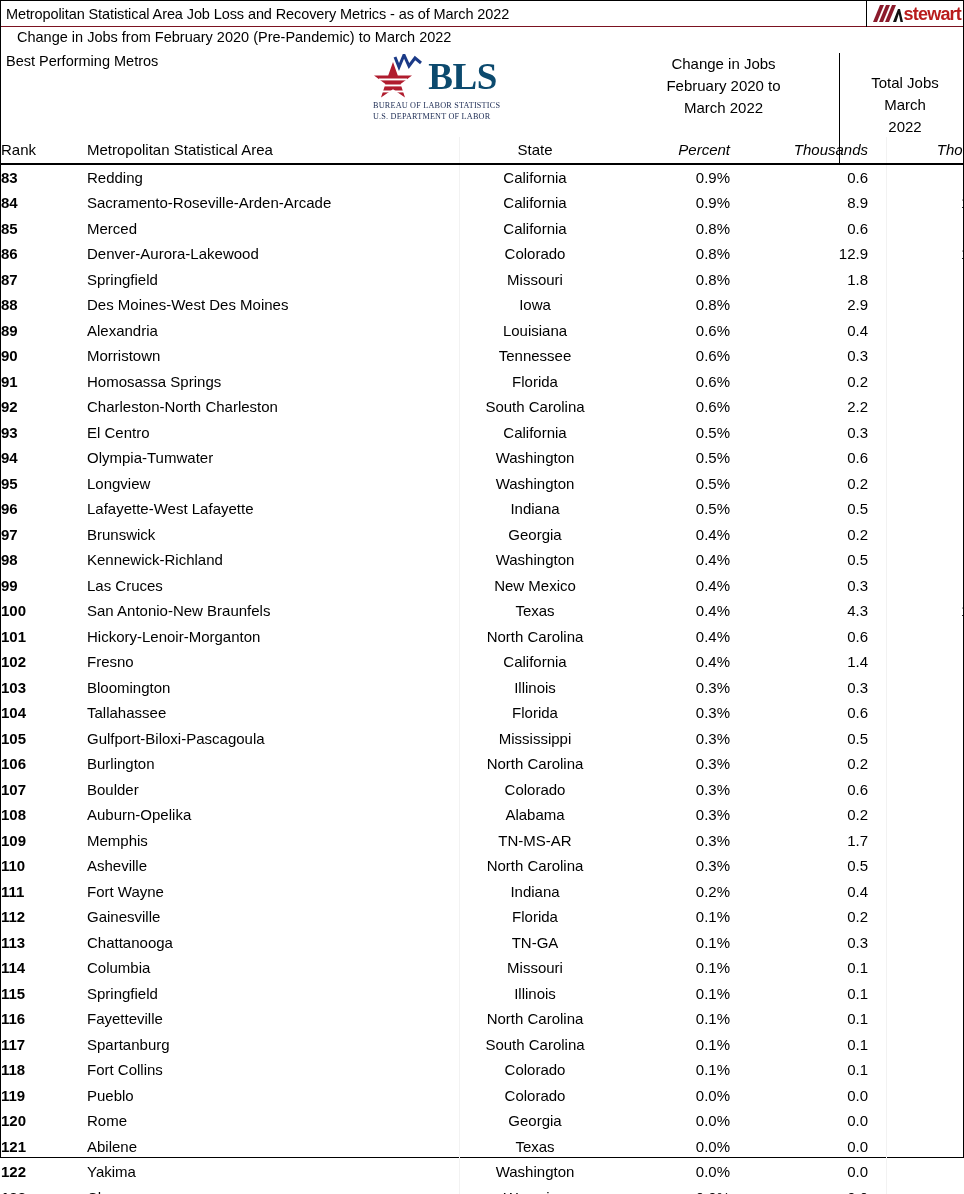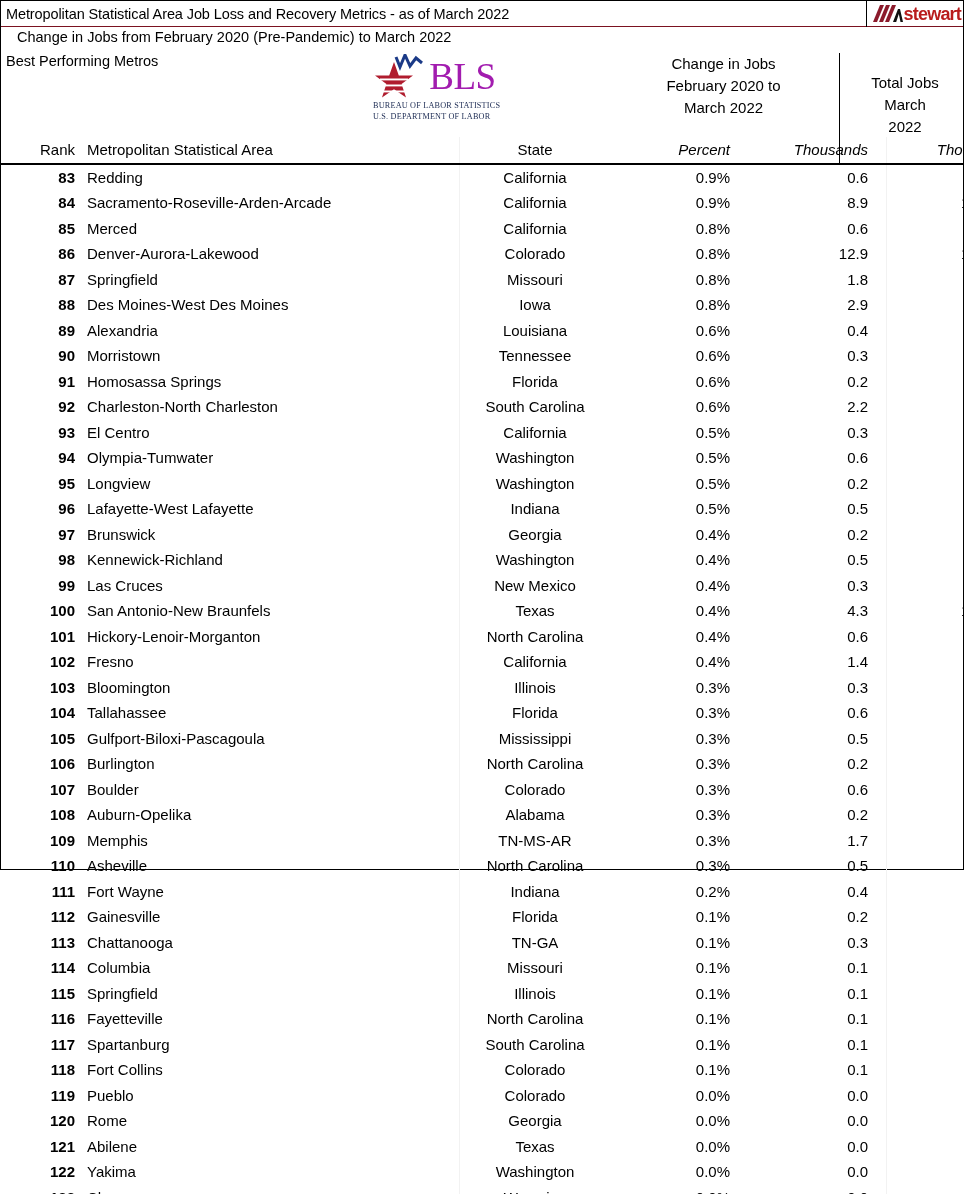--- a/index.html
+++ b/index.html
@@ -10,21 +10,21 @@
   body {
     width: 964px;
     height: 1194px;
     font-family: "Liberation Sans", sans-serif;
     color: #000000;
     overflow: hidden;
   }
   .sheet {
     position: relative;
     width: 964px;
-    height: 870px;
+    height: 1158px;
     box-sizing: border-box;
     border-left: 1px solid #000;
     border-right: 1px solid #000;
     border-top: 1px solid #000;
     border-bottom: 1px solid #000;
     background: #fff;
   }
 
   
   .titlebar {
@@ -96,25 +96,25 @@
   }
   .bls-top {
     display: flex;
     align-items: center;
     justify-content: center;
     height: 46px;
   }
   .bls-mark { width: 54px; height: 44px; }
   .bls-word {
     font-family: "Liberation Serif", serif;
-    font-weight: normal;
+    font-weight: bold;
     font-size: 37px;
     line-height: 1;
     letter-spacing: -0.5px;
-    color: #a21caf;
+    color: #0c4a6e;
     margin-left: 3px;
   }
   .bls-sub {
     font-family: "Liberation Serif", serif;
     font-size: 8.2px;
     letter-spacing: 0.2px;
     color: #1b2a52;
     text-align: left;
     line-height: 1.35;
     margin-top: 1px;
@@ -155,21 +155,21 @@
     white-space: nowrap;
     overflow: hidden;
   }
   thead th {
     font-weight: normal;
     vertical-align: bottom;
     border-bottom: 2px solid #000;
     height: 24px;
     line-height: 22px;
   }
-  .c-rank   { width: 74px;  text-align: right; margin-left: 12px; }
+  .c-rank   { width: 74px;  text-align: left; margin-left: 12px; }
   .c-msa    { width: 372px; text-align: left;   padding-left: 12px !important; }
   .c-state  { width: 150px; text-align: center; border-left: 1px solid #f2f2f2; }
   .c-pct    { width: 120px; text-align: right;  padding-right: 16px !important; }
   .c-thou   { width: 122px; text-align: right;  padding-right: 18px !important; }
   .c-total  { width: 124px; text-align: right;  padding-right: 14px !important; border-left: 1px solid #f2f2f2; }
 
   thead .c-msa { padding-left: 12px !important; }
   thead .hdr-italic { font-style: italic; }
 
   tbody td.c-rank { font-weight: bold; }

